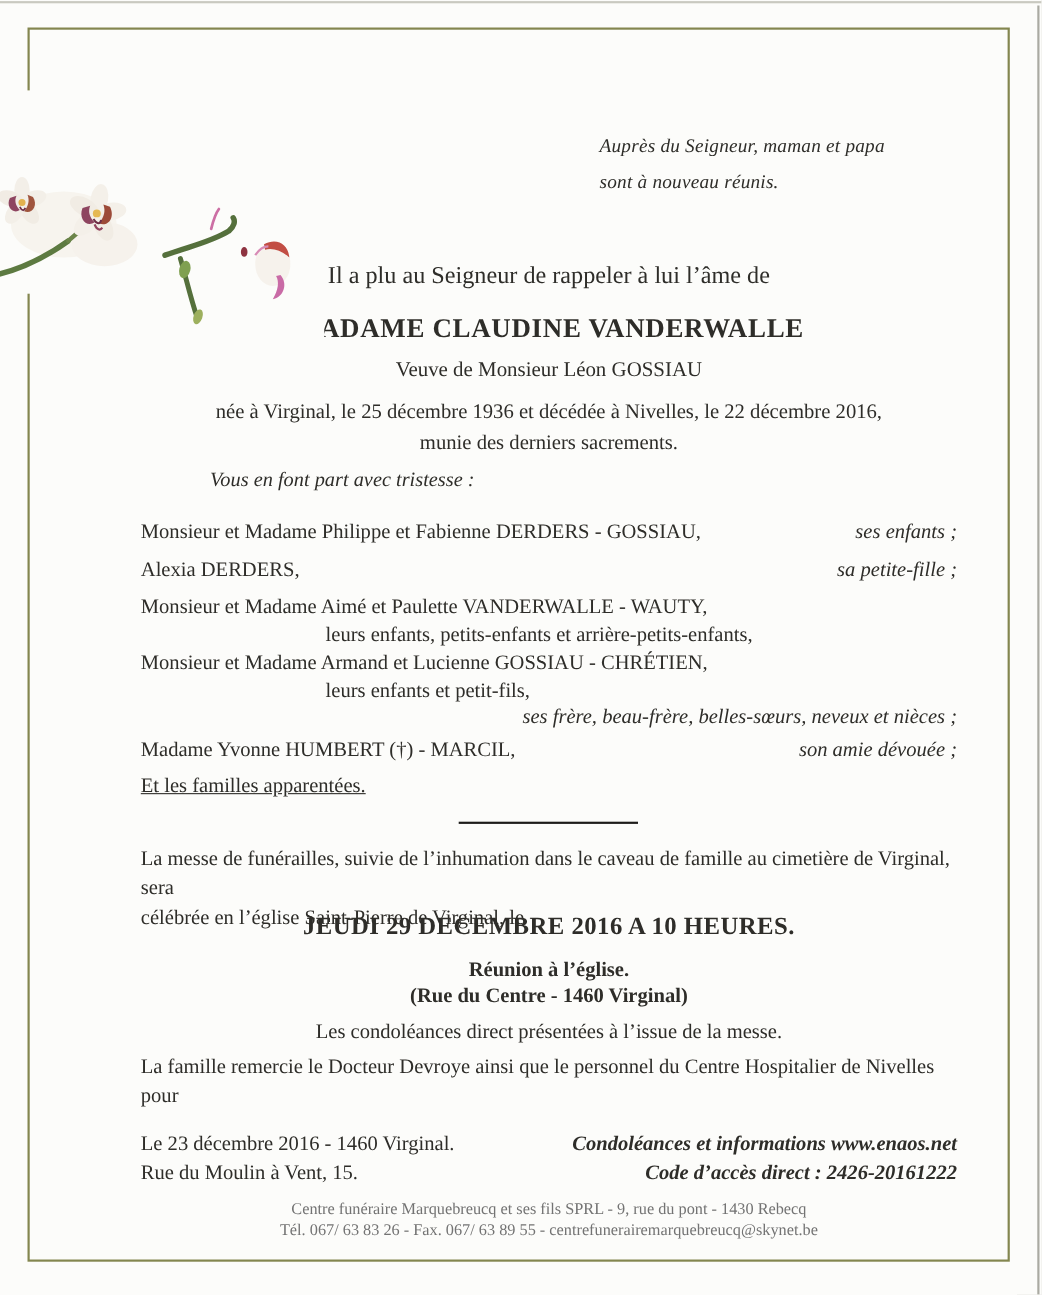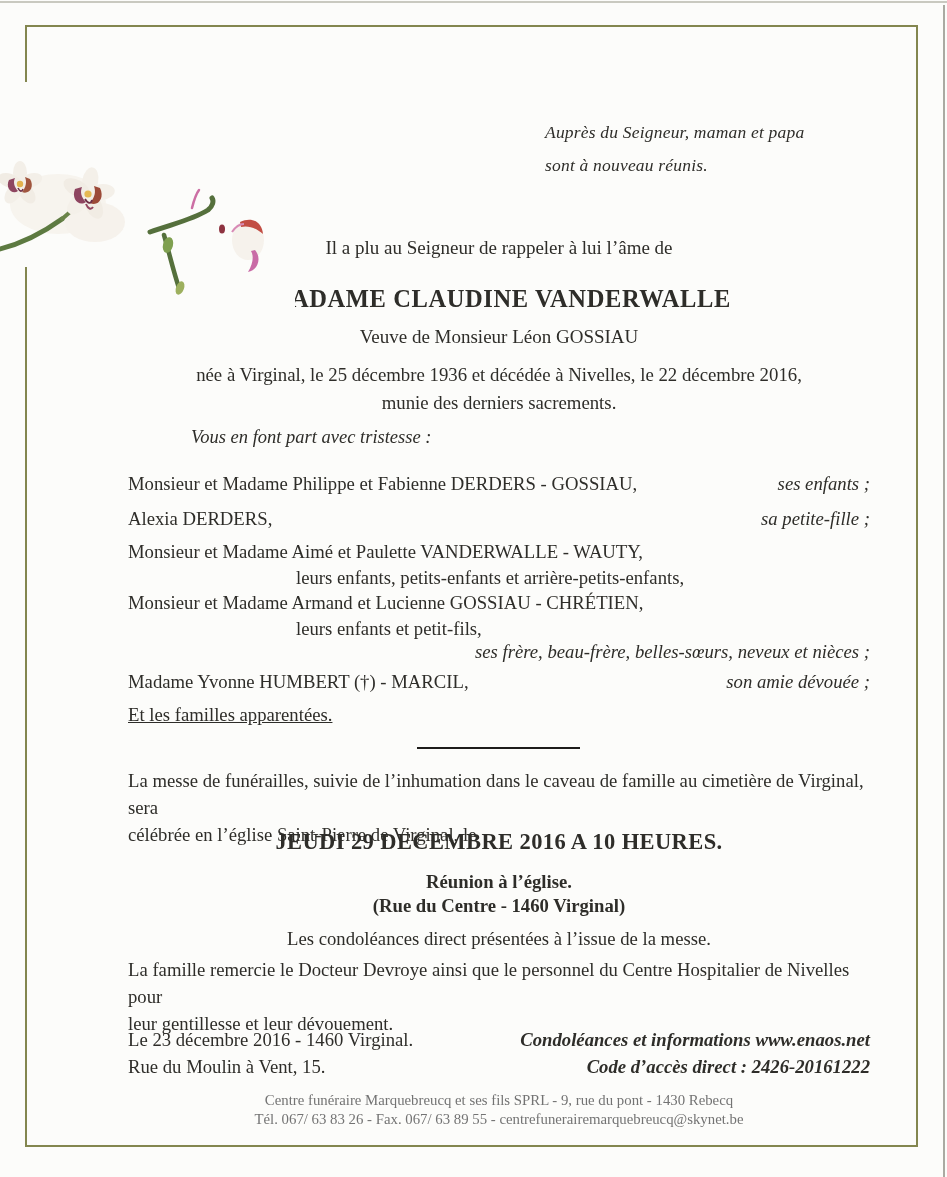--- a/index.html
+++ b/index.html
@@ -21,21 +21,21 @@
     width:889px; height:1118px;
     border:2px solid #83864f;
   }
   .block { position:absolute; left:128px; width:742px; }
   .center { text-align:center; }
 
   .quote {
     position:absolute; left:545px; top:116px;
     font-style:italic; font-size:17.5px; line-height:33px; letter-spacing:.2px;
   }
-  .intro { top:237px; font-size:19px; }
+  .intro { top:237px; font-size:22px; }
   .deceased-name { top:285px; font-size:24.5px; font-weight:bold; letter-spacing:.6px; }
   .widow { top:326px; font-size:19px; }
   .life { top:361px; font-size:18.8px; line-height:28px; }
   .lead { position:absolute; left:191px; top:427px; font-style:italic; font-size:18.5px; }
 
   .rel-row { display:flex; justify-content:space-between; font-size:18.7px; }
   .rel-row .relation { font-style:italic; white-space:nowrap; }
   .r1 { top:473px; } .r2 { top:508px; } .r3 { top:541px; }
   .r4 { top:567px; padding-left:168px; box-sizing:border-box;text-align:center; }
   .r5 { top:592px; } .r6 { top:618px; padding-left:168px; box-sizing:border-box; }
@@ -176,21 +176,20 @@
     <span>La messe de funérailles, suivie de l’inhumation dans le caveau de famille au cimetière de Virginal, sera</span>
     <span>célébrée en l’église Saint-Pierre de Virginal, le</span>
   </div>
   <div class="block center ceremony-datetime">JEUDI 29 DECEMBRE 2016 A 10 HEURES.</div>
   <div class="block center meeting">Réunion à l’église.</div>
   <div class="block center meeting-place">(Rue du Centre - 1460 Virginal)</div>
   <div class="block center condolences">Les condoléances direct présentées à l’issue de la messe.</div>
 
   <div class="block thanks">
     <span>La famille remercie le Docteur Devroye ainsi que le personnel du Centre Hospitalier de Nivelles pour</span>
-    <span>leur gentillesse et leur dévouement.</span>
   </div>
 
   <div class="issued">
     <span>Le 23 décembre 2016 - 1460 Virginal.</span>
     <span>Rue du Moulin à Vent, 15.</span>
   </div>
   <div class="online">
     <span>Condoléances et informations www.enaos.net</span>
     <span>Code d’accès direct : 2426-20161222</span>
   </div>

